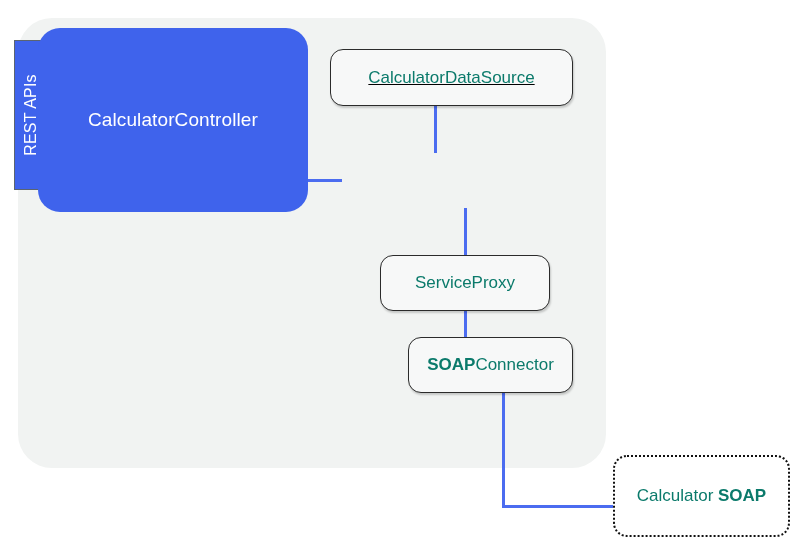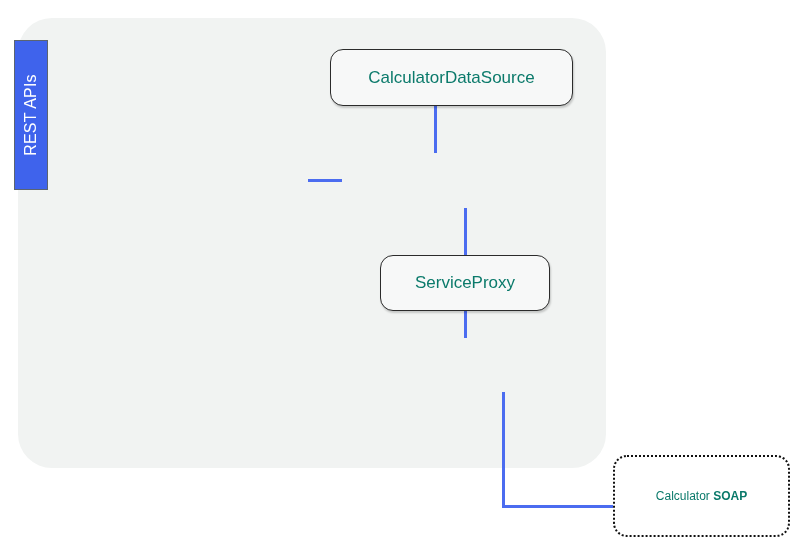--- a/index.html
+++ b/index.html
@@ -83,40 +83,40 @@
   }
   .node-label {
     color: #0b7a6b;
     font-size: 17px;
     text-align: center;
     line-height: 1.25;
     white-space: nowrap;
   }
   .node-label b { font-weight: bold; }
 
-  .node.datasource      { left: 330px; top: 49px;  width: 243px; height: 57px; }
+  .node.datasource      { left: 330px; top: 49px;  width: 243px; height: 57px; text-decoration: underline; }
   .node.serviceprovider { left: 341px; top: 152px; width: 245px; height: 57px; }
   .node.serviceproxy    { left: 380px; top: 255px; width: 170px; height: 56px; }
   .node.soapconnector   { left: 408px; top: 337px; width: 165px; height: 56px; }
 
   
   .node.webservice {
     left: 613px;
     top: 455px;
     width: 177px;
     height: 82px;
     background: #ffffff;
     border: 2.5px dotted #111111;
     border-radius: 14px;
     box-shadow: none;
   }
   .node.webservice .node-label {
     white-space: normal;
     line-height: 1.35;
-    font-size: 12px;
+    font-size: 17px;
   }
 
   
   .conn {
     position: absolute;
     background: #4b6cf0;
   }
   .conn.h { height: 2.5px; }
   .conn.v { width: 2.5px; }
 
@@ -143,28 +143,34 @@
   <div class="conn v conn-ds"></div>
   <div class="conn v conn-sp"></div>
   <div class="conn v conn-proxy"></div>
   <div class="conn v conn-soap-v"></div>
   <div class="conn h conn-soap-h"></div>
 
   <div class="rest-tab">
     <span class="rest-tab-label">REST APIs</span>
   </div>
 
+  <div class="controller">
+    <span class="controller-label">CalculatorController</span>
+  </div>
 
   <div class="node datasource">
     <span class="node-label">CalculatorDataSource</span>
   </div>
 
 
   <div class="node serviceproxy">
     <span class="node-label">ServiceProxy</span>
   </div>
 
+  <div class="node soapconnector">
+    <span class="node-label"><b>SOAP</b><span>Connector</span></span>
+  </div>
 
   <div class="node webservice">
     <span class="node-label"><span>Calculator </span><b>SOAP</b><br></span>
   </div>
 
 </div>
 
 </body></html>

